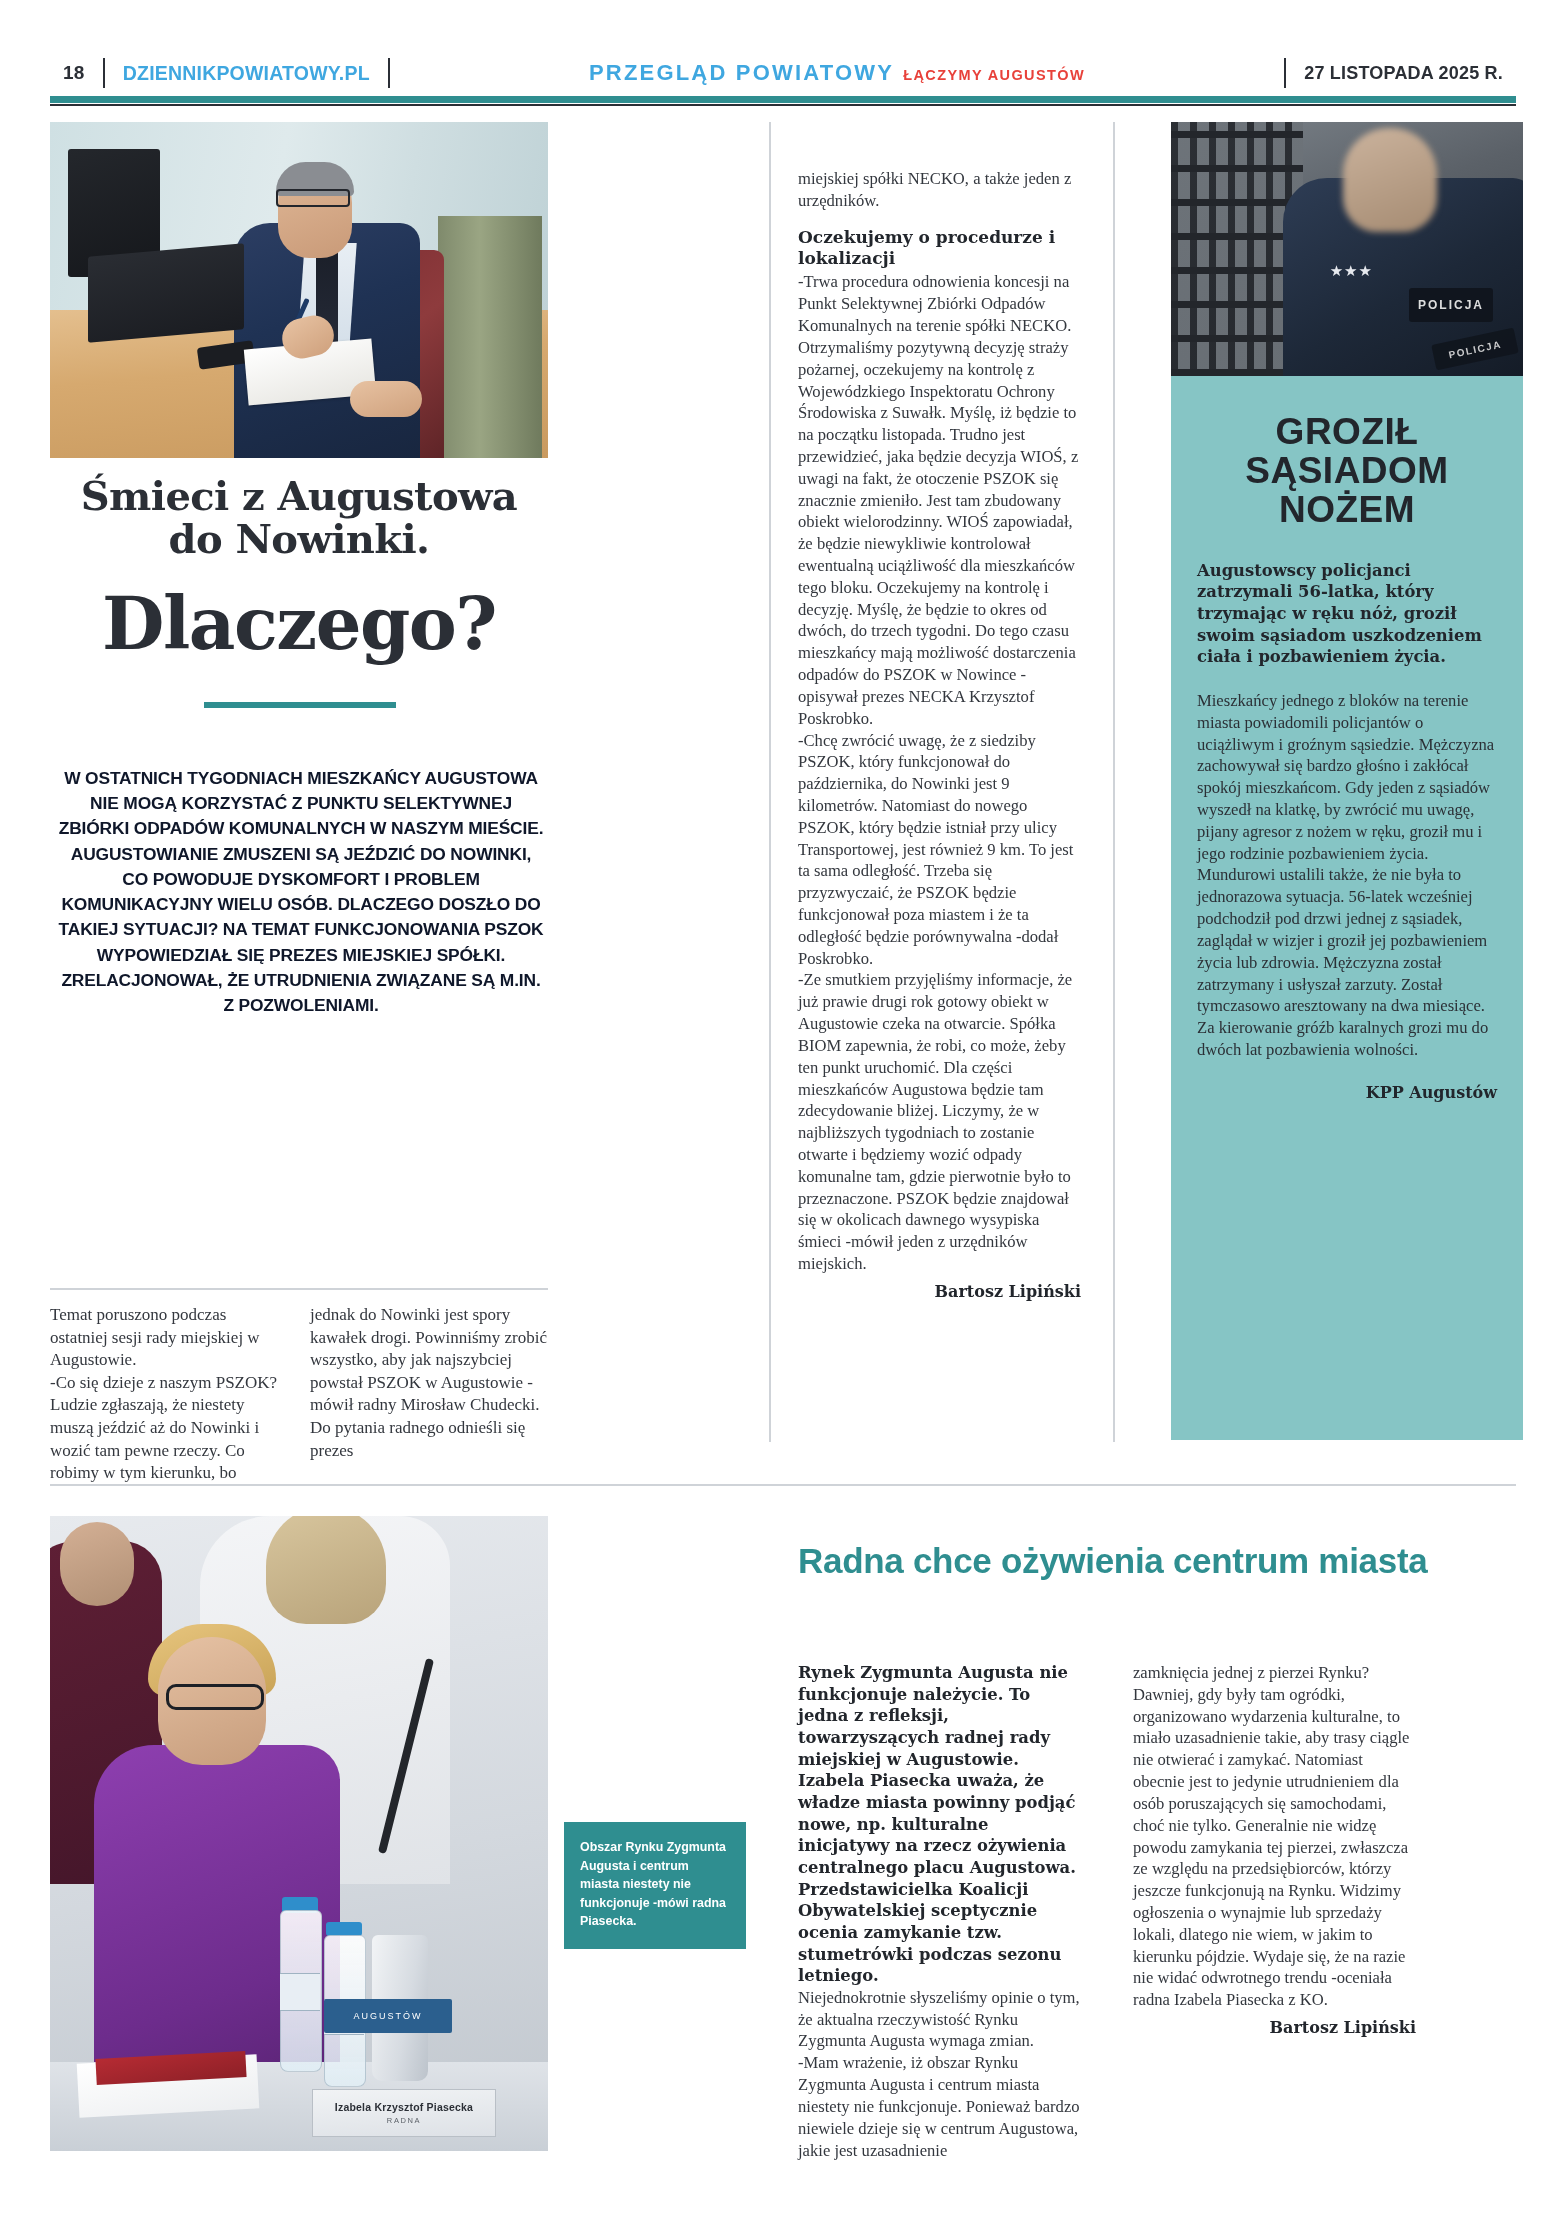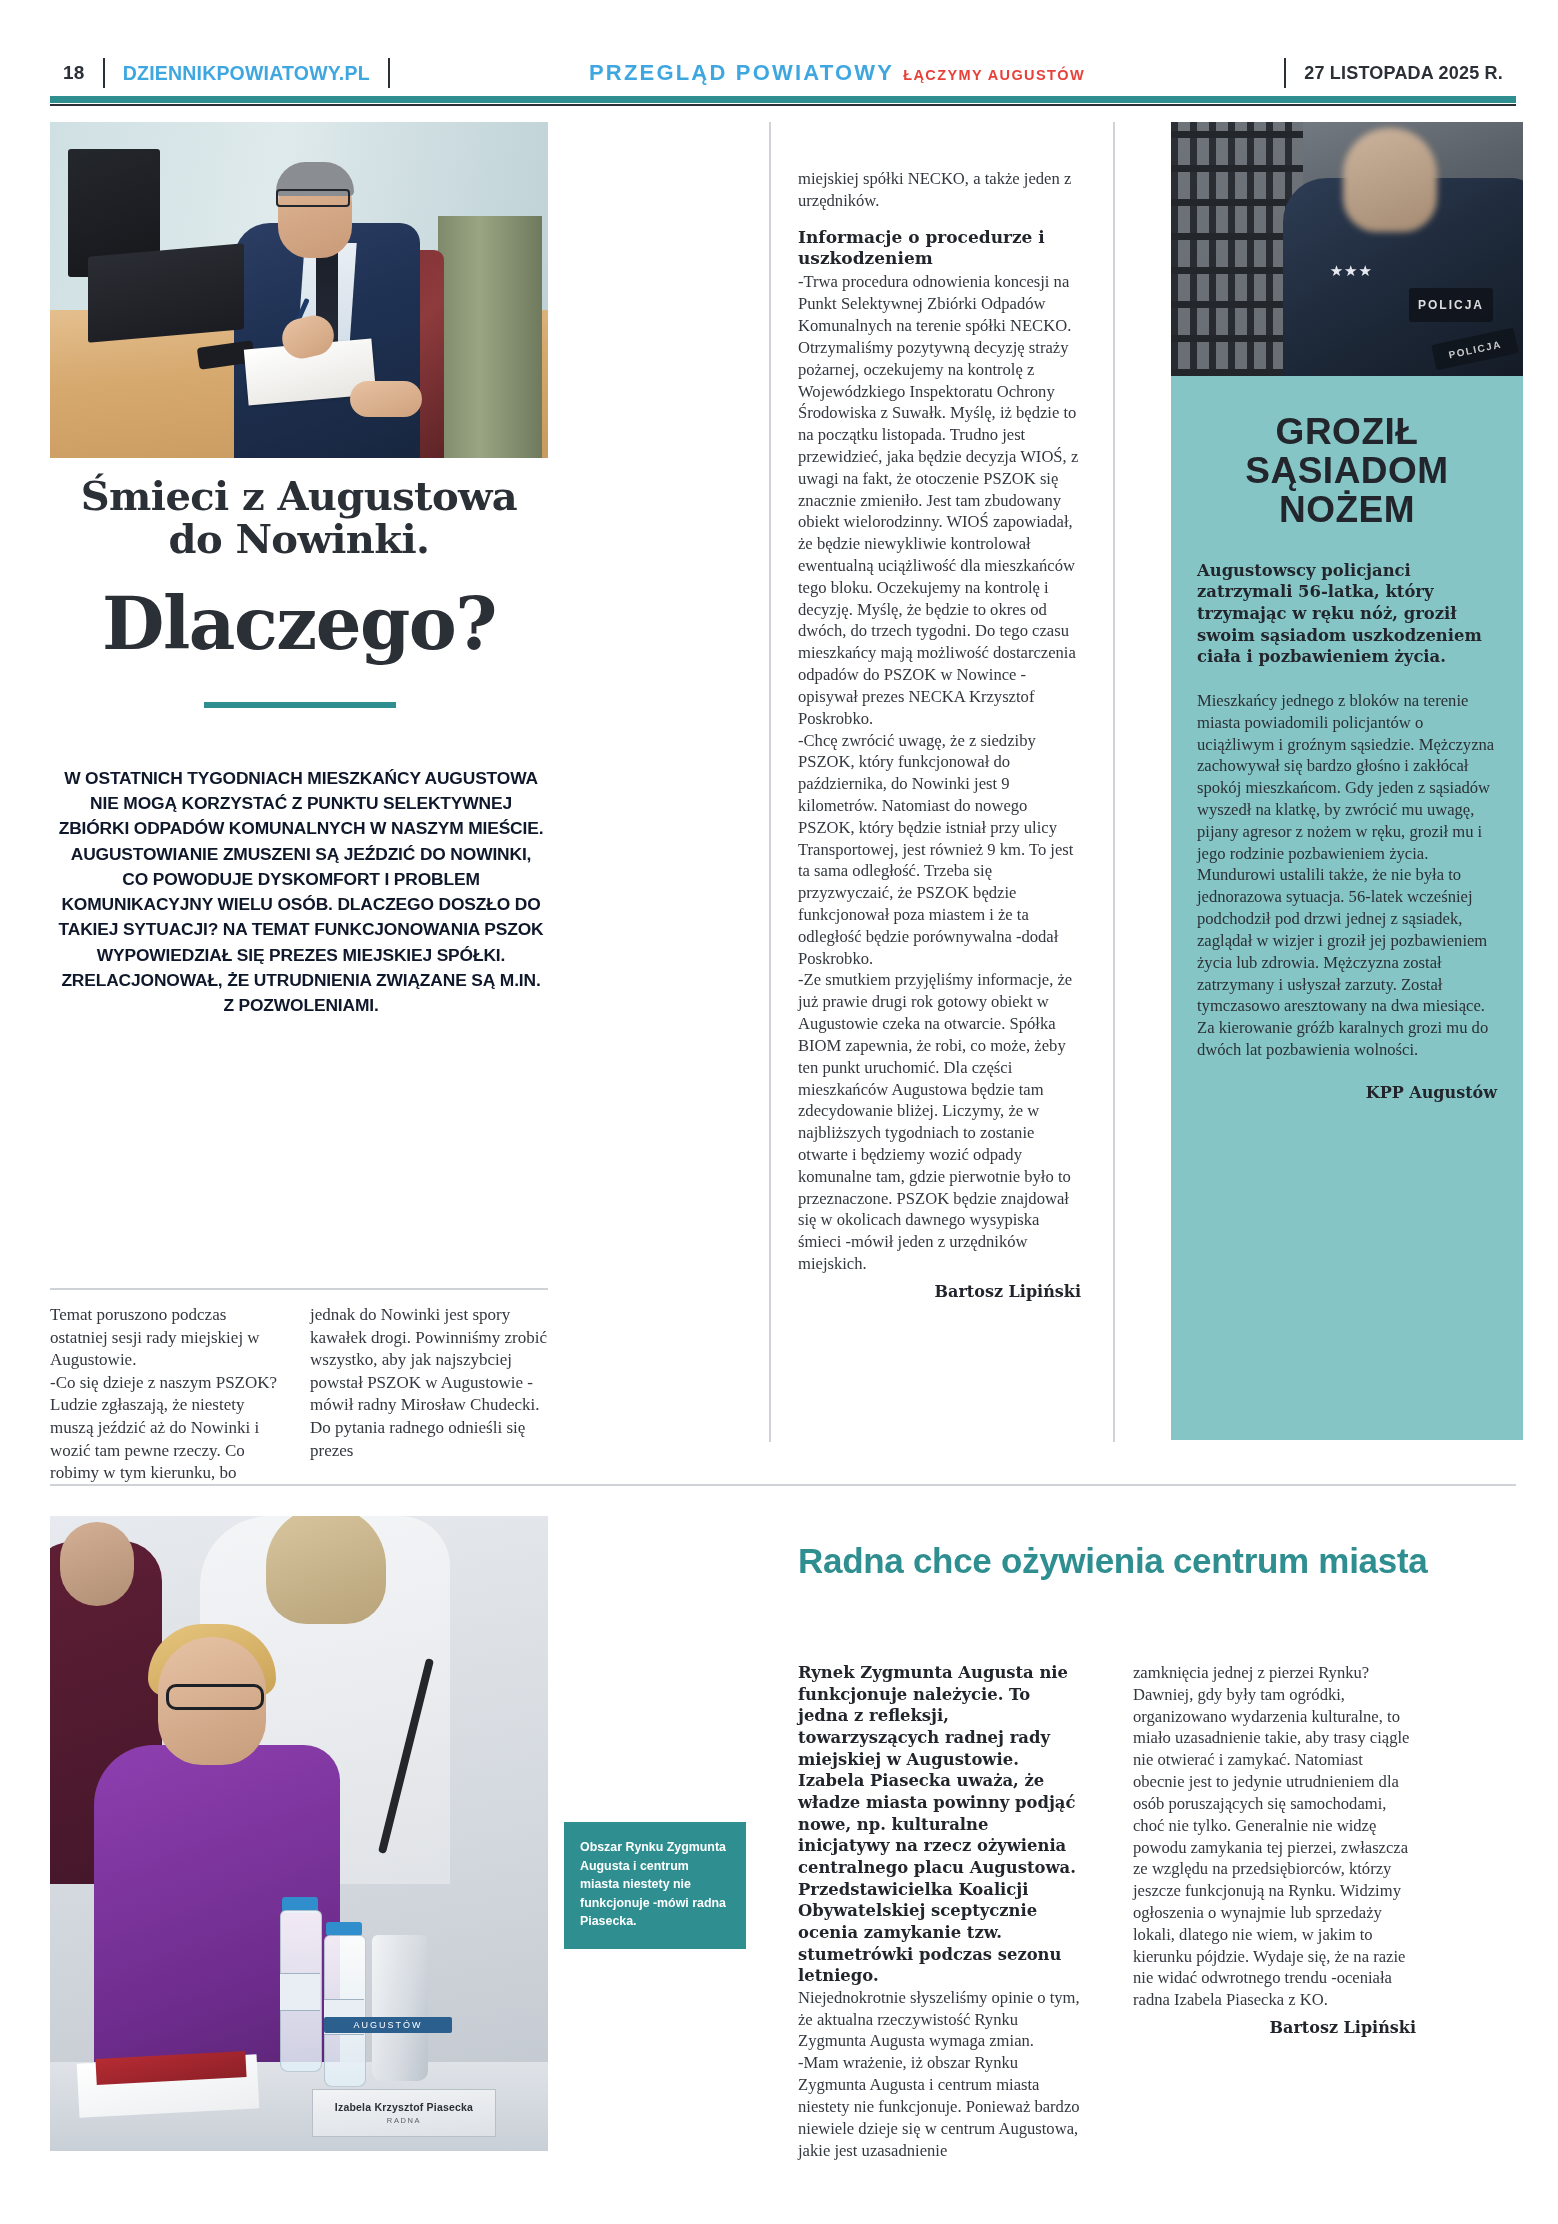--- a/index.html
+++ b/index.html
@@ -523,21 +523,21 @@
   }
   .bp-nameplate .np-name {
     font-family: "Liberation Sans", sans-serif;
     font-size: 10.5px; font-weight: bold; color: #2b2f36; letter-spacing: .2px;
   }
   .bp-nameplate .np-role {
     font-family: "Liberation Sans", sans-serif;
     font-size: 7.5px; color: #5c6168; letter-spacing: 1.6px;
   }
   .bp-logo {
-    position:absolute; left: 274px; bottom: 118px; width: 128px; height: 16px;
+    position:absolute; left: 274px; bottom: 118px; width: 128px; height: 34px;
     background: #2b5f8e; border-radius: 2px;
     display:flex; align-items:center; justify-content:center;
     color:#fff; font-family:"Liberation Sans",sans-serif; font-size: 9px; letter-spacing: 2px;
   }
 
   .photo-caption {
     position: absolute;
     left: 556px;
     top: 1822px;
     width: 182px;
@@ -646,21 +646,21 @@
       <p style="white-space: pre-line;">jednak do Nowinki jest spory kawałek drogi. Powinniśmy zrobić wszystko, aby jak najszybciej powstał PSZOK w Augustowie -mówił radny Mirosław Chudecki.
 Do pytania radnego odnieśli się prezes</p>
     </div>
   </div>
 
   <div class="divider-mid-left"></div>
   <div class="divider-mid-right"></div>
 
   <div class="mid-col">
     <p>miejskiej spółki NECKO, a także jeden z urzędników.</p>
-    <div class="subhead">Informacje o procedurze i uszkodzeniem</div>
+    <div class="subhead">Oczekujemy o procedurze i lokalizacji</div>
     <p>-Trwa procedura odnowienia koncesji na Punkt Selektywnej Zbiórki Odpadów Komunalnych na terenie spółki NECKO. Otrzymaliśmy pozytywną decyzję straży pożarnej, oczekujemy na kontrolę z Wojewódzkiego Inspektoratu Ochrony Środowiska z Suwałk. Myślę, iż będzie to na początku listopada. Trudno jest przewidzieć, jaka będzie decyzja WIOŚ, z uwagi na fakt, że otoczenie PSZOK się znacznie zmieniło. Jest tam zbudowany obiekt wielorodzinny. WIOŚ zapowiadał, że będzie niewykliwie kontrolował ewentualną uciążliwość dla mieszkańców tego bloku. Oczekujemy na kontrolę i decyzję. Myślę, że będzie to okres od dwóch, do trzech tygodni. Do tego czasu mieszkańcy mają możliwość dostarczenia odpadów do PSZOK w Nowince -opisywał prezes NECKA Krzysztof Poskrobko.</p>
     <p>-Chcę zwrócić uwagę, że z siedziby PSZOK, który funkcjonował do października, do Nowinki jest 9 kilometrów. Natomiast do nowego PSZOK, który będzie istniał przy ulicy Transportowej, jest również 9 km. To jest ta sama odległość. Trzeba się przyzwyczaić, że PSZOK będzie funkcjonował poza miastem i że ta odległość będzie porównywalna -dodał Poskrobko.</p>
     <p>-Ze smutkiem przyjęliśmy informacje, że już prawie drugi rok gotowy obiekt w Augustowie czeka na otwarcie. Spółka BIOM zapewnia, że robi, co może, żeby ten punkt uruchomić. Dla części mieszkańców Augustowa będzie tam zdecydowanie bliżej. Liczymy, że w najbliższych tygodniach to zostanie otwarte i będziemy wozić odpady komunalne tam, gdzie pierwotnie było to przeznaczone. PSZOK będzie znajdował się w okolicach dawnego wysypiska śmieci -mówił jeden z urzędników miejskich.</p>
     <div class="byline">Bartosz Lipiński</div>
   </div>
 
   <div class="right-photo">
     <div class="rp-bars"></div>
     <div class="rp-bars2"></div>
     <div class="rp-officer"></div>

